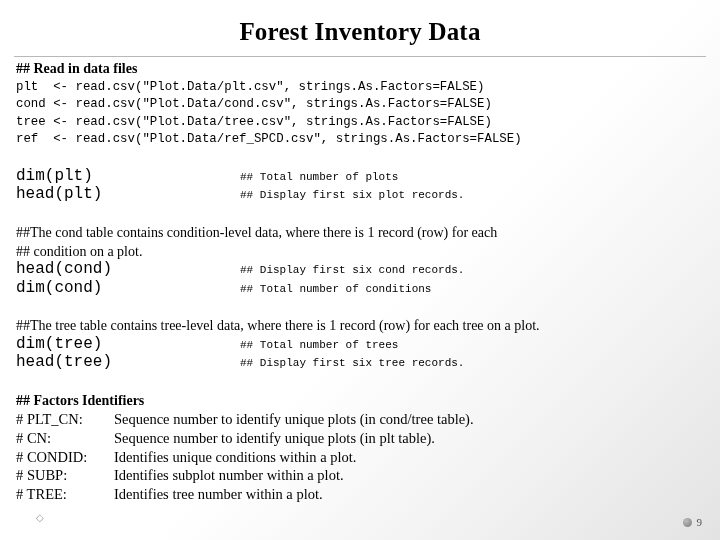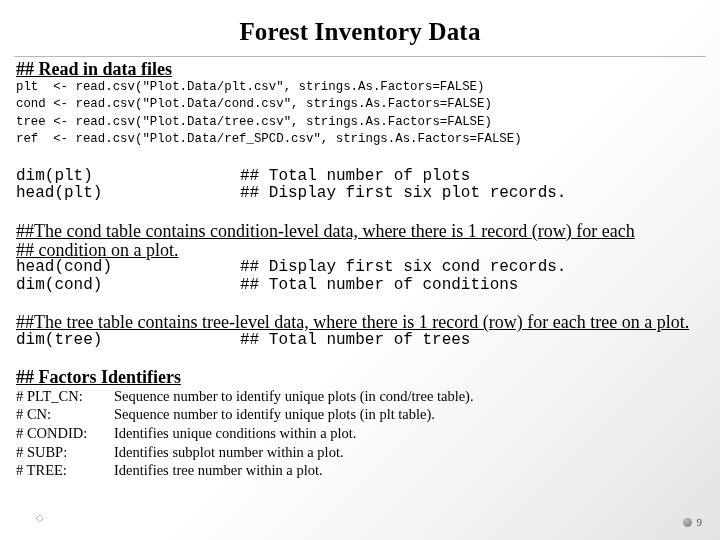--- a/index.html
+++ b/index.html
@@ -42,25 +42,24 @@
     background: #b8b8b8;
   }
   .body {
     position: absolute;
     top: 60px;
     left: 16px;
     width: 692px;
   }
   .serif-line {
     font-family: "Liberation Serif", serif;
-    font-size: 18px;
+    font-size: 14px;
     color: #000000;
     line-height: 18.5px;
     white-space: pre;
-    text-decoration: underline;
   }
   .serif-line.bold {
     font-weight: bold;
   }
   .mono-line {
     font-family: "Liberation Mono", monospace;
     font-size: 12.4px;
     color: #000000;
     line-height: 17.6px;
     white-space: pre;
@@ -73,21 +72,21 @@
     font-family: "Liberation Mono", monospace;
     font-size: 16px;
     color: #000000;
     line-height: 17.6px;
     white-space: pre;
     width: 224px;
     flex: 0 0 224px;
   }
   .cmd-row .comment {
     font-family: "Liberation Mono", monospace;
-    font-size: 16px;
+    font-size: 11px;
     color: #000000;
     line-height: 17.6px;
     white-space: pre;
   }
   .gap-lg { height: 19px; }
   .id-row {
     display: flex;
     align-items: baseline;
     font-family: "Liberation Serif", serif;
     font-size: 14.5px;
@@ -168,20 +167,24 @@
       <span class="comment">## Total number of conditions</span>
     </div>
 
     <div class="gap-lg"></div>
 
     <div class="serif-line">##The tree table contains tree-level data, where there is 1 record (row) for each tree on a plot.</div>
     <div class="cmd-row">
       <span class="cmd">dim(tree)</span>
       <span class="comment">## Total number of trees</span>
     </div>
+    <div class="cmd-row">
+      <span class="cmd">head(tree)</span>
+      <span class="comment">## Display first six tree records.</span>
+    </div>
 
     <div class="gap-lg"></div>
 
     <div class="serif-line bold">## Factors Identifiers</div>
     <div class="id-row">
       <span class="idname"># PLT_CN:</span>
       <span class="iddesc">Sequence number to identify unique plots (in cond/tree table).</span>
     </div>
     <div class="id-row">
       <span class="idname"># CN:</span>

